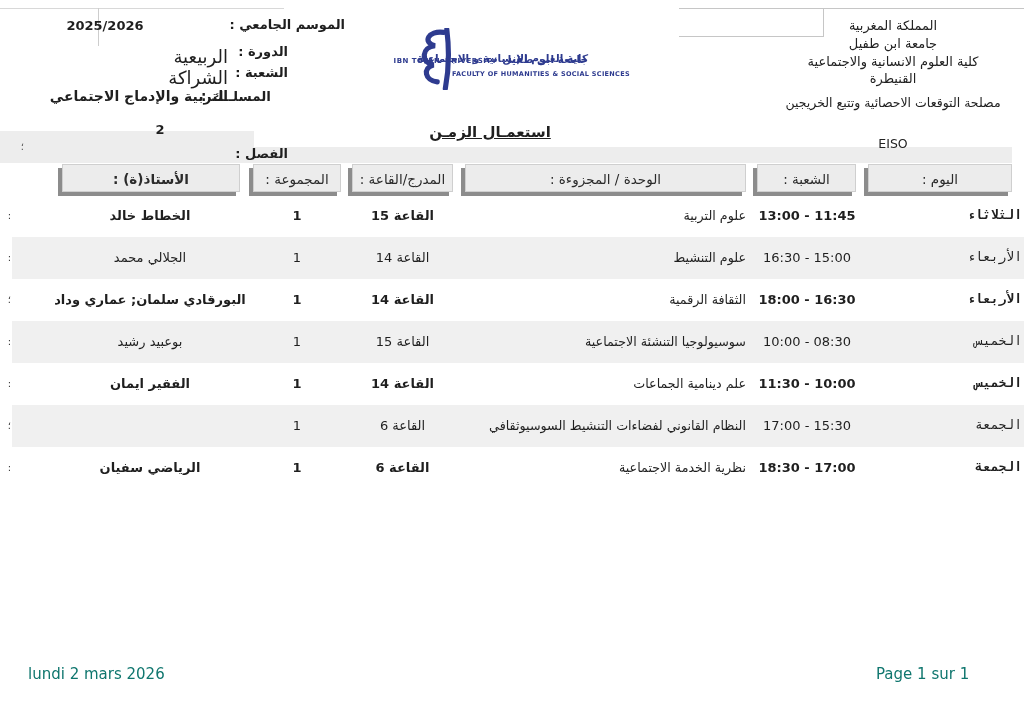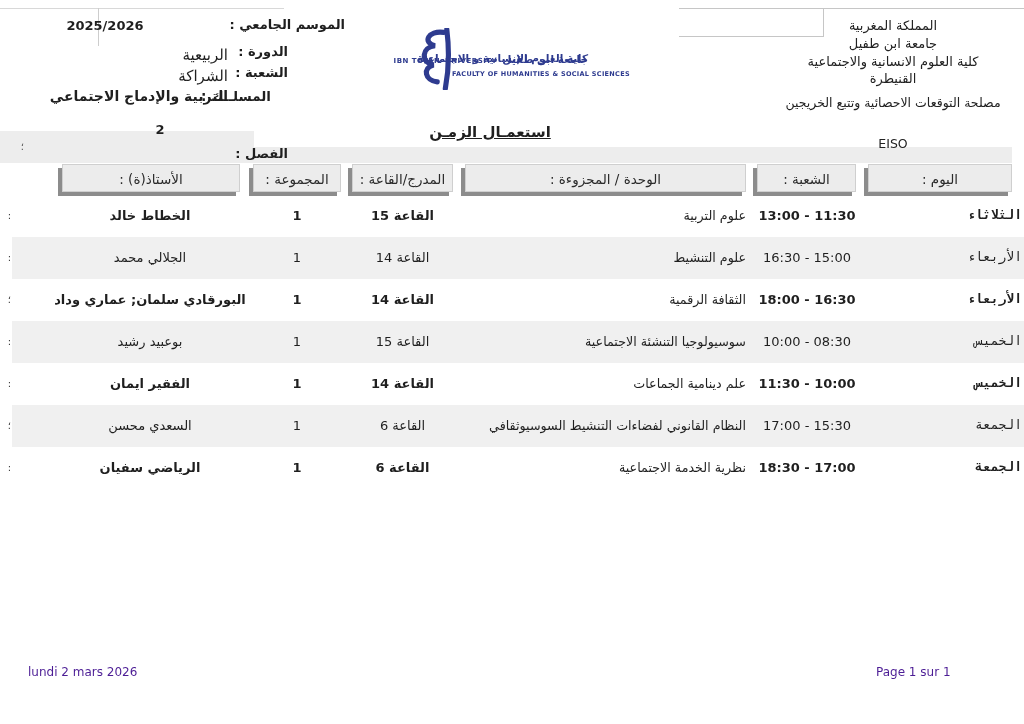--- a/index.html
+++ b/index.html
@@ -9,21 +9,21 @@
   .nowrap{white-space:nowrap;}
   .center{text-align:center;}
   .right{text-align:right;}
 
   
   .hline{position:absolute;height:1px;background:#c6c6c6;}
   .vline{position:absolute;width:1px;background:#c6c6c6;}
 
   
   .meta-label{font-weight:700;font-size:13px;}
-  .meta-value{font-size:15px;font-family:Liberation Serif, serif;}
+  .meta-value{font-size:18px;}
 
   
   .gov{font-size:13px;color:#222;}
 
   
   .band{position:absolute;background:#ededed;}
 
   
   .logo-navy{color:#2e3b8f;}
   .logo-en1{font-size:7px;letter-spacing:.5px;font-weight:700;}
@@ -45,21 +45,21 @@
   .c-frag{left:0;width:11px;overflow:hidden;font-size:10px;color:#3a3a3a;}
   .c-prof{left:28px;width:244px;text-align:center;}
   .c-group{left:253px;width:88px;text-align:center;}
   .c-room{left:352px;width:101px;text-align:center;}
   .c-module{left:450px;width:296px;text-align:right;font-size:12.7px;}
   .c-time{left:757px;width:100px;text-align:center;}
   .c-day{left:850px;width:172px;text-align:right;padding-left:0;font-family:Liberation Mono, monospace;}
   .row.bold .c-day,.row.bold .c-time,.row.bold .c-room,
   .row.bold .c-group,.row.bold .c-prof{font-weight:700;}
 
-  .footer{font-size:12px;color:#4c1d95;}
+  .footer{font-size:15px;color:#0f766e;}
 </style>
 </head>
 <body>
 
 <div class="hline" style="top:8px;left:679px;width:345px;"></div>
 <div class="hline" style="top:8px;left:0;width:284px;background:#d8d8d8;"></div>
 <div class="vline" style="top:8px;right:200px;height:28px;"></div>
 <div class="hline" style="top:36px;left:679px;width:145px;"></div>
 <div class="vline" style="top:8px;right:925px;height:38px;background:#cdcdcd;"></div>
 
@@ -103,27 +103,27 @@
   <div class="abs logo-navy logo-en2 nowrap" dir="ltr" style="left:34px;top:42px;width:136px;text-align:right;">FACULTY OF HUMANITIES &amp; SOCIAL SCIENCES</div>
 </div>
 
 <div class="abs doc-title center nowrap" style="left:400px;width:180px;top:123px;">استعمـال الزمـن</div>
 
 <div class="hbox" style="left:868px;width:144px;">اليوم :</div>
 <div class="hbox" style="left:757px;width:99px;">الشعبة :</div>
 <div class="hbox" style="left:465px;width:281px;">الوحدة / المجزوءة :</div>
 <div class="hbox" style="left:352px;width:101px;">المدرج/القاعة :</div>
 <div class="hbox" style="left:253px;width:88px;">المجموعة :</div>
-<div class="hbox" style="left:62px;width:178px;">الأستاذ(ة) :</div>
+<div class="hbox" style="left:62px;width:178px;font-weight:bold;">الأستاذ(ة) :</div>
 <div class="abs nowrap" style="left:12px;top:141px;width:12px;height:18px;overflow:hidden;font-size:10px;color:#555;">؛</div>
 
 <div class="row bold" style="top:195px;">
   <span class="cell c-frag">:</span>
   <span class="cell c-day">الثلاثاء</span>
-  <span class="cell c-time">11:30 - 13:00</span>
+  <span class="cell c-time">11:45 - 13:00</span>
   <span class="cell c-module">علوم التربية</span>
   <span class="cell c-room">القاعة 15</span>
   <span class="cell c-group">1</span>
   <span class="cell c-prof">الخطاط خالد</span>
 </div>
 
 <div class="row" style="top:237px;">
   <span class="shade"></span>
   <span class="cell c-frag">:</span>
   <span class="cell c-day">الأربعاء</span>
@@ -166,21 +166,20 @@
 </div>
 
 <div class="row" style="top:405px;">
   <span class="shade"></span>
   <span class="cell c-frag">؛</span>
   <span class="cell c-day">الجمعة</span>
   <span class="cell c-time">15:30 - 17:00</span>
   <span class="cell c-module">النظام القانوني لفضاءات التنشيط السوسيوثقافي</span>
   <span class="cell c-room">القاعة 6</span>
   <span class="cell c-group">1</span>
-  <span class="cell c-prof">السعدي محسن</span>
 </div>
 
 <div class="row bold" style="top:447px;">
   <span class="cell c-frag">:</span>
   <span class="cell c-day">الجمعة</span>
   <span class="cell c-time">17:00 - 18:30</span>
   <span class="cell c-module">نظرية الخدمة الاجتماعية</span>
   <span class="cell c-room">القاعة 6</span>
   <span class="cell c-group">1</span>
   <span class="cell c-prof">الرياضي سفيان</span>

